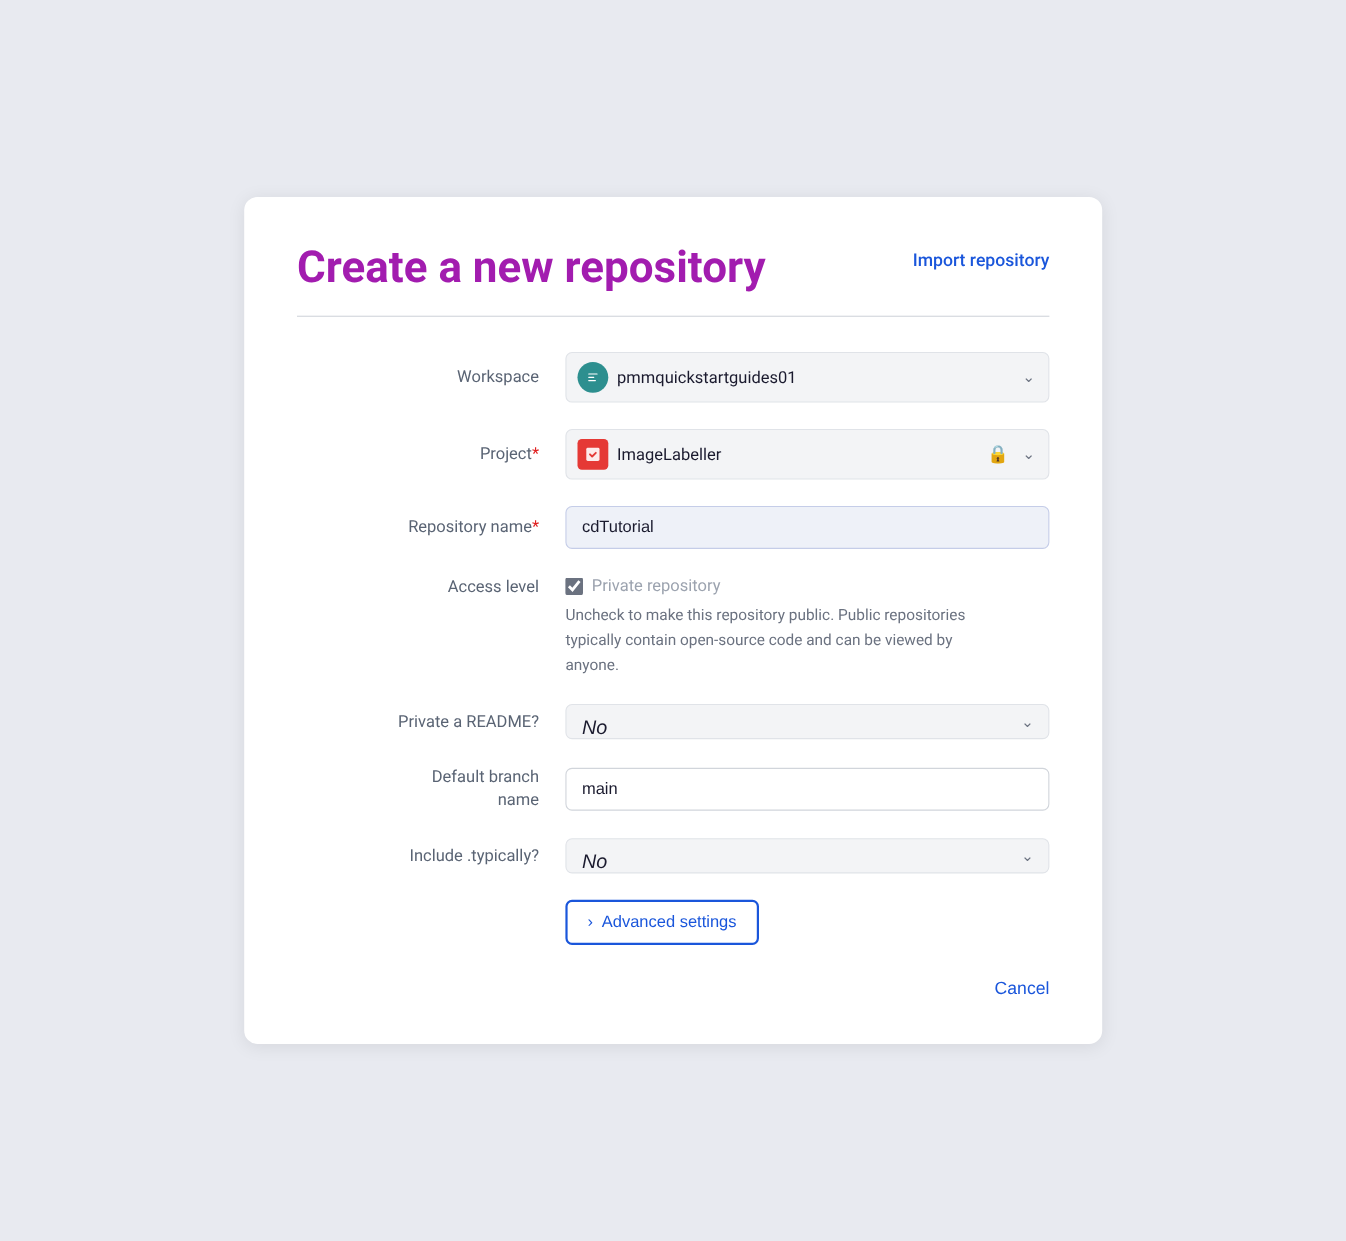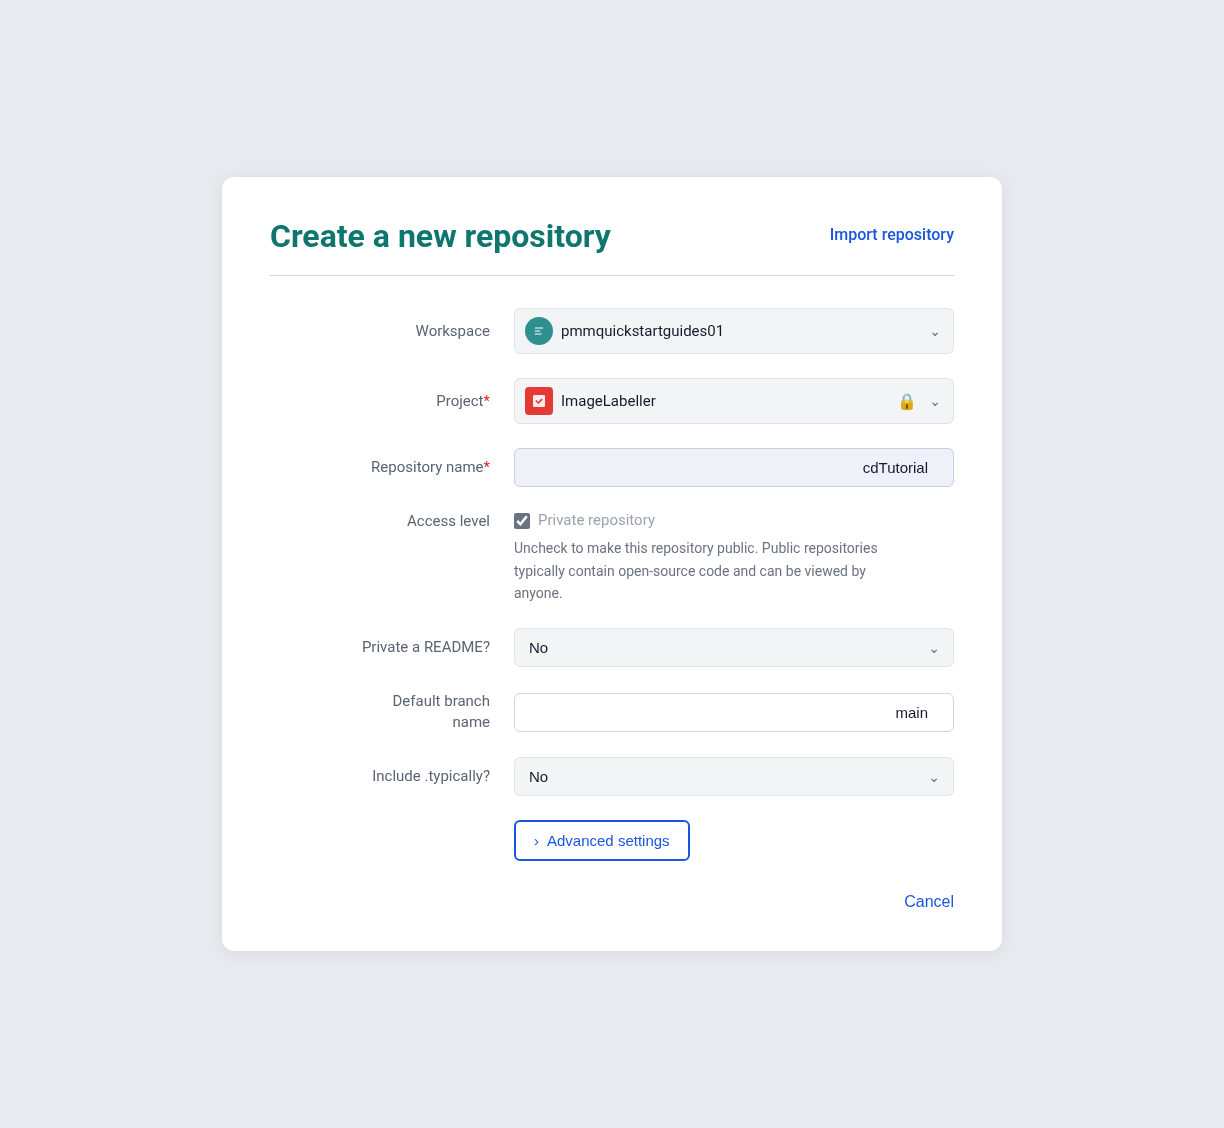--- a/index.html
+++ b/index.html
@@ -26,23 +26,23 @@
     }
 
     .dialog-header {
       display: flex;
       justify-content: space-between;
       align-items: flex-start;
       margin-bottom: 20px;
     }
 
     .dialog-title {
-      font-size: 32px;
+      font-size: 40px;
       font-weight: 700;
-      color: #0f766e;
+      color: #a21caf;
       line-height: 1.2;
     }
 
     .import-link {
       color: #1a56db;
       font-size: 16px;
       font-weight: 500;
       text-decoration: none;
       cursor: pointer;
       padding-top: 8px;
@@ -148,26 +148,25 @@
 
     .chevron-down {
       color: #6b7280;
       font-size: 14px;
     }
 
     .text-input {
       background: #eef1f8;
       border: 1.5px solid #c5cde8;
       border-radius: 6px;
-      padding: 10px 25px;
+      padding: 10px 14px;
       font-size: 15px;
       color: #1a1a2e;
       width: 100%;
       outline: none;
-      text-align: right;
     }
 
     .access-level-wrapper {
       display: flex;
       flex-direction: column;
       gap: 8px;
     }
 
     .checkbox-row {
       display: flex;
@@ -198,26 +197,27 @@
       position: relative;
       width: 100%;
     }
 
     .readme-select {
       appearance: none;
       -webkit-appearance: none;
       background: #f3f4f6;
       border: 1px solid #e0e3e8;
       border-radius: 6px;
-      padding: 10px 40px 10px 14px;
-      font-size: 15px;
+      padding: 10px 40px 0 14px;
+      font-size: 18px;
       color: #1a1a2e;
       cursor: pointer;
       width: 100%;
       outline: none;
+      font-style: italic;
     }
 
     .readme-select-chevron {
       position: absolute;
       right: 14px;
       top: 50%;
       transform: translateY(-50%);
       pointer-events: none;
       color: #6b7280;
       font-size: 14px;

